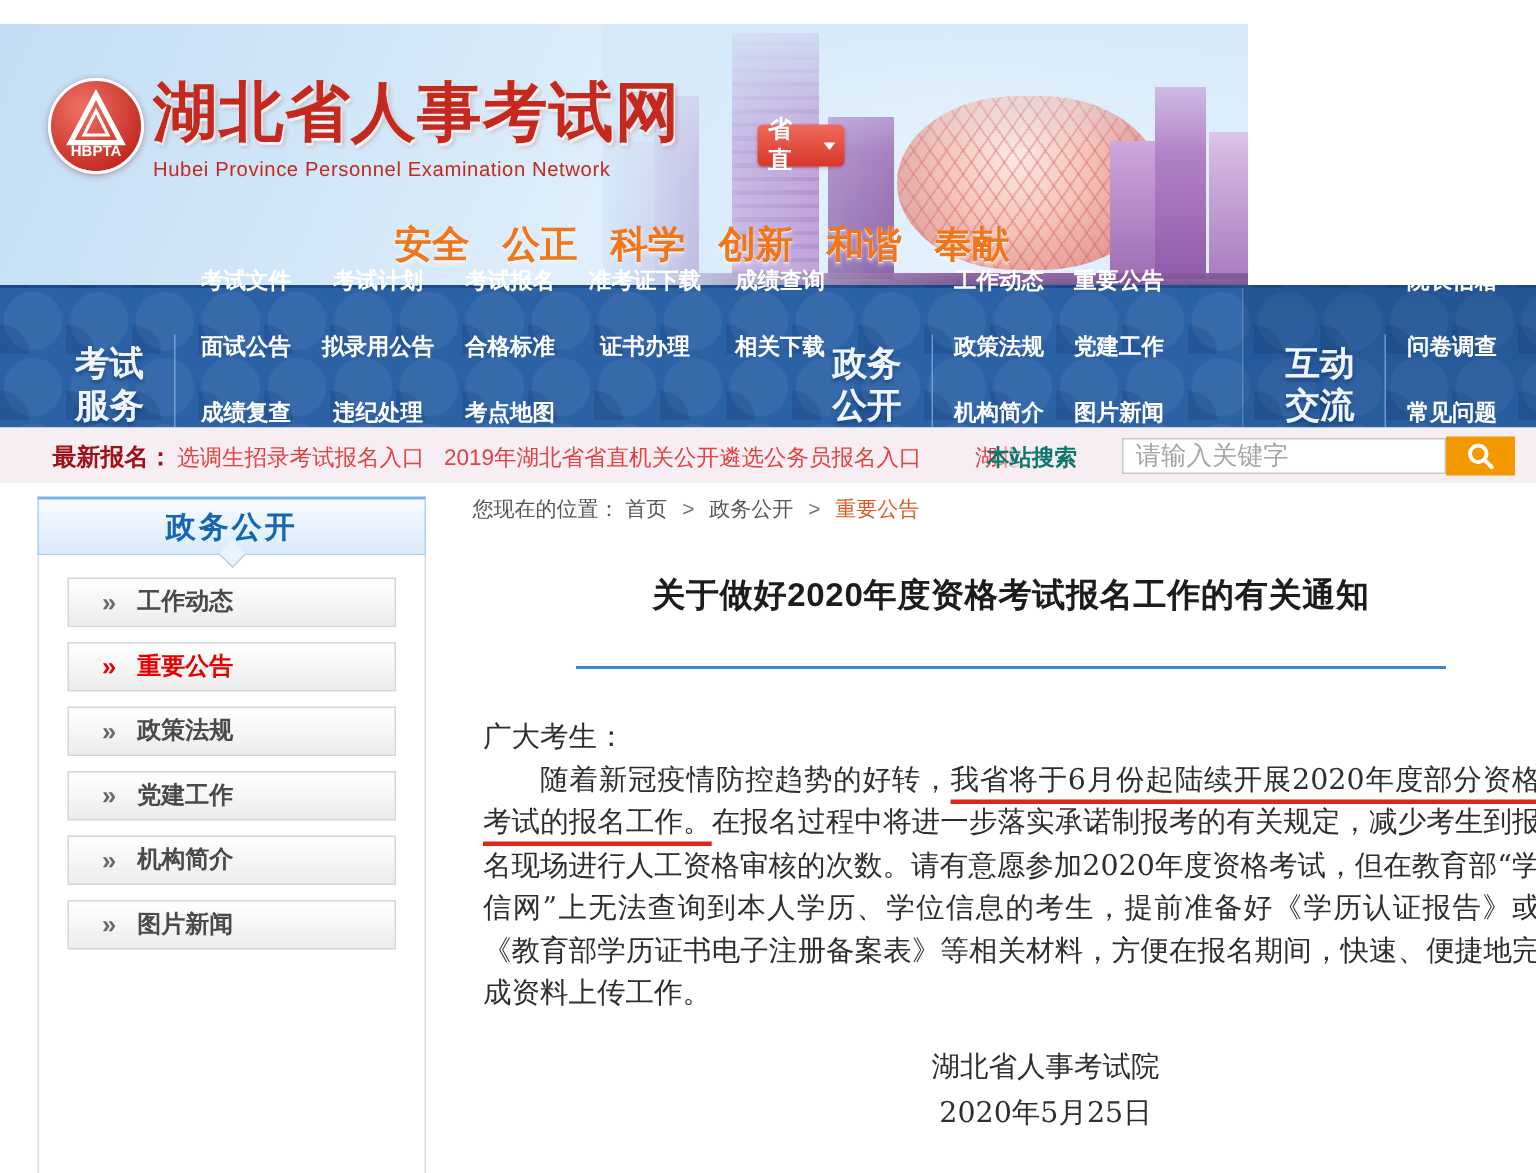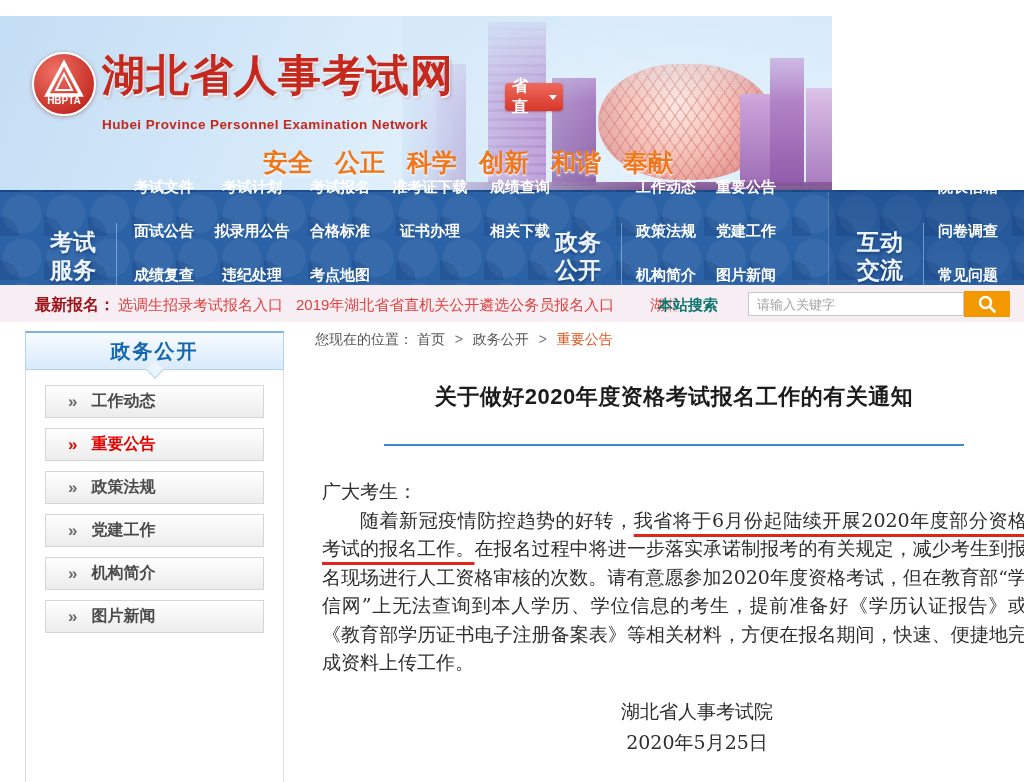--- a/index.html
+++ b/index.html
@@ -27,21 +27,21 @@
   .cs-water{left:0;right:0;bottom:0;height:24px;background:linear-gradient(180deg,#8a5a9c,#3f2a55);opacity:.9;}
   .cs-fade{left:0;top:0;width:100%;height:100%;
     background:linear-gradient(90deg,#d5e9f9 0%,rgba(213,233,249,.55) 22%,rgba(213,233,249,0) 55%),
                linear-gradient(180deg,rgba(213,233,249,.85) 0%,rgba(213,233,249,0) 45%);}
   .logo{position:absolute;left:32px;top:36px;width:64px;height:64px;}
   .logo-ring{width:64px;height:64px;border-radius:50%;border:2px solid #fff;box-sizing:border-box;
     background:radial-gradient(circle at 35% 30%,#ef7166,#b5150c);box-shadow:0 1px 4px rgba(120,20,10,.4);}
   .titles{position:absolute;left:102px;top:36px;}
   .site-title{font-size:43px;font-weight:bold;color:#c5281c;letter-spacing:1px;line-height:1.1;
     text-shadow:1px 2px 1px rgba(255,255,255,.85),2px 3px 3px rgba(150,30,20,.25);}
-  .site-subtitle{font-size:13.5px;font-weight:bold;color:#c5281c;margin-top:18px;letter-spacing:.4px;}
+  .site-subtitle{font-size:13.5px;font-weight:normal;color:#c5281c;margin-top:6px;letter-spacing:.4px;}
   .region-btn{position:absolute;left:505px;top:67px;width:58px;height:28px;border:none;border-radius:4px;
     background:linear-gradient(180deg,#ee6a5c,#d7372a);color:#fff;font-weight:bold;font-size:16px;
     display:flex;align-items:center;justify-content:center;gap:20px;cursor:pointer;box-shadow:0 1px 2px rgba(120,20,10,.3);}
   .caret{width:0;height:0;border-left:4px solid transparent;border-right:4px solid transparent;border-top:5px solid #fff;}
   .slogan{position:absolute;left:263px;top:130px;display:flex;gap:22px;font-size:25px;font-weight:bold;color:#f0761c;
     text-shadow:0 1px 0 rgba(255,255,255,.9),0 2px 3px rgba(255,255,255,.6);}
 
   
   .navbar{position:absolute;left:0;top:190px;width:1024px;height:95px;background-color:#2b62a6;
     border-top:2px solid rgba(22,60,120,.55);box-sizing:border-box;
@@ -66,21 +66,21 @@
 
   
   .ticker{position:absolute;left:0;top:285px;width:1024px;height:37px;background:#f6eef3;}
   .ticker-label{position:absolute;left:35px;top:10px;font-size:16px;font-weight:bold;color:#9e1118;}
   .ticker-link{position:absolute;top:11px;font-size:15px;color:#e34040;text-decoration:none;white-space:nowrap;cursor:pointer;}
   .tl1{left:118px;}
   .tl2{left:296px;}
   .tl3{left:650px;width:32px;overflow:hidden;-webkit-mask-image:linear-gradient(90deg,#000 40%,transparent);mask-image:linear-gradient(90deg,#000 40%,transparent);}
   .search-label{position:absolute;left:658px;top:11px;font-size:15px;font-weight:bold;color:#0f766e;}
   .search-input{position:absolute;left:748px;top:7px;width:198px;height:22px;border:1px solid #c8c8c8;
-    padding:0 8px;font-size:13px;color:#333;outline:none;font-family:inherit;}
+    padding:0 8px;font-size:17px;color:#333;outline:none;font-family:inherit;}
   .search-input::placeholder{color:#a5a5a5;}
   .search-btn{position:absolute;left:964px;top:6px;width:46px;height:26px;border:none;background:#f49800;
     display:flex;align-items:center;justify-content:center;cursor:pointer;}
 
   
   .content{position:absolute;left:0;top:322px;width:808px;height:460px;background:#fff;}
 
   .sidebar{position:absolute;left:25px;top:10px;width:259px;height:450px;box-sizing:border-box;
     border-left:1px solid #dcdcdc;border-right:1px solid #dcdcdc;background:#fff;}
   .sidebar-header{position:relative;height:36px;margin:-1px -1px 0;border:1px solid #b3d2ec;border-top:2px solid #7fb2e0;

